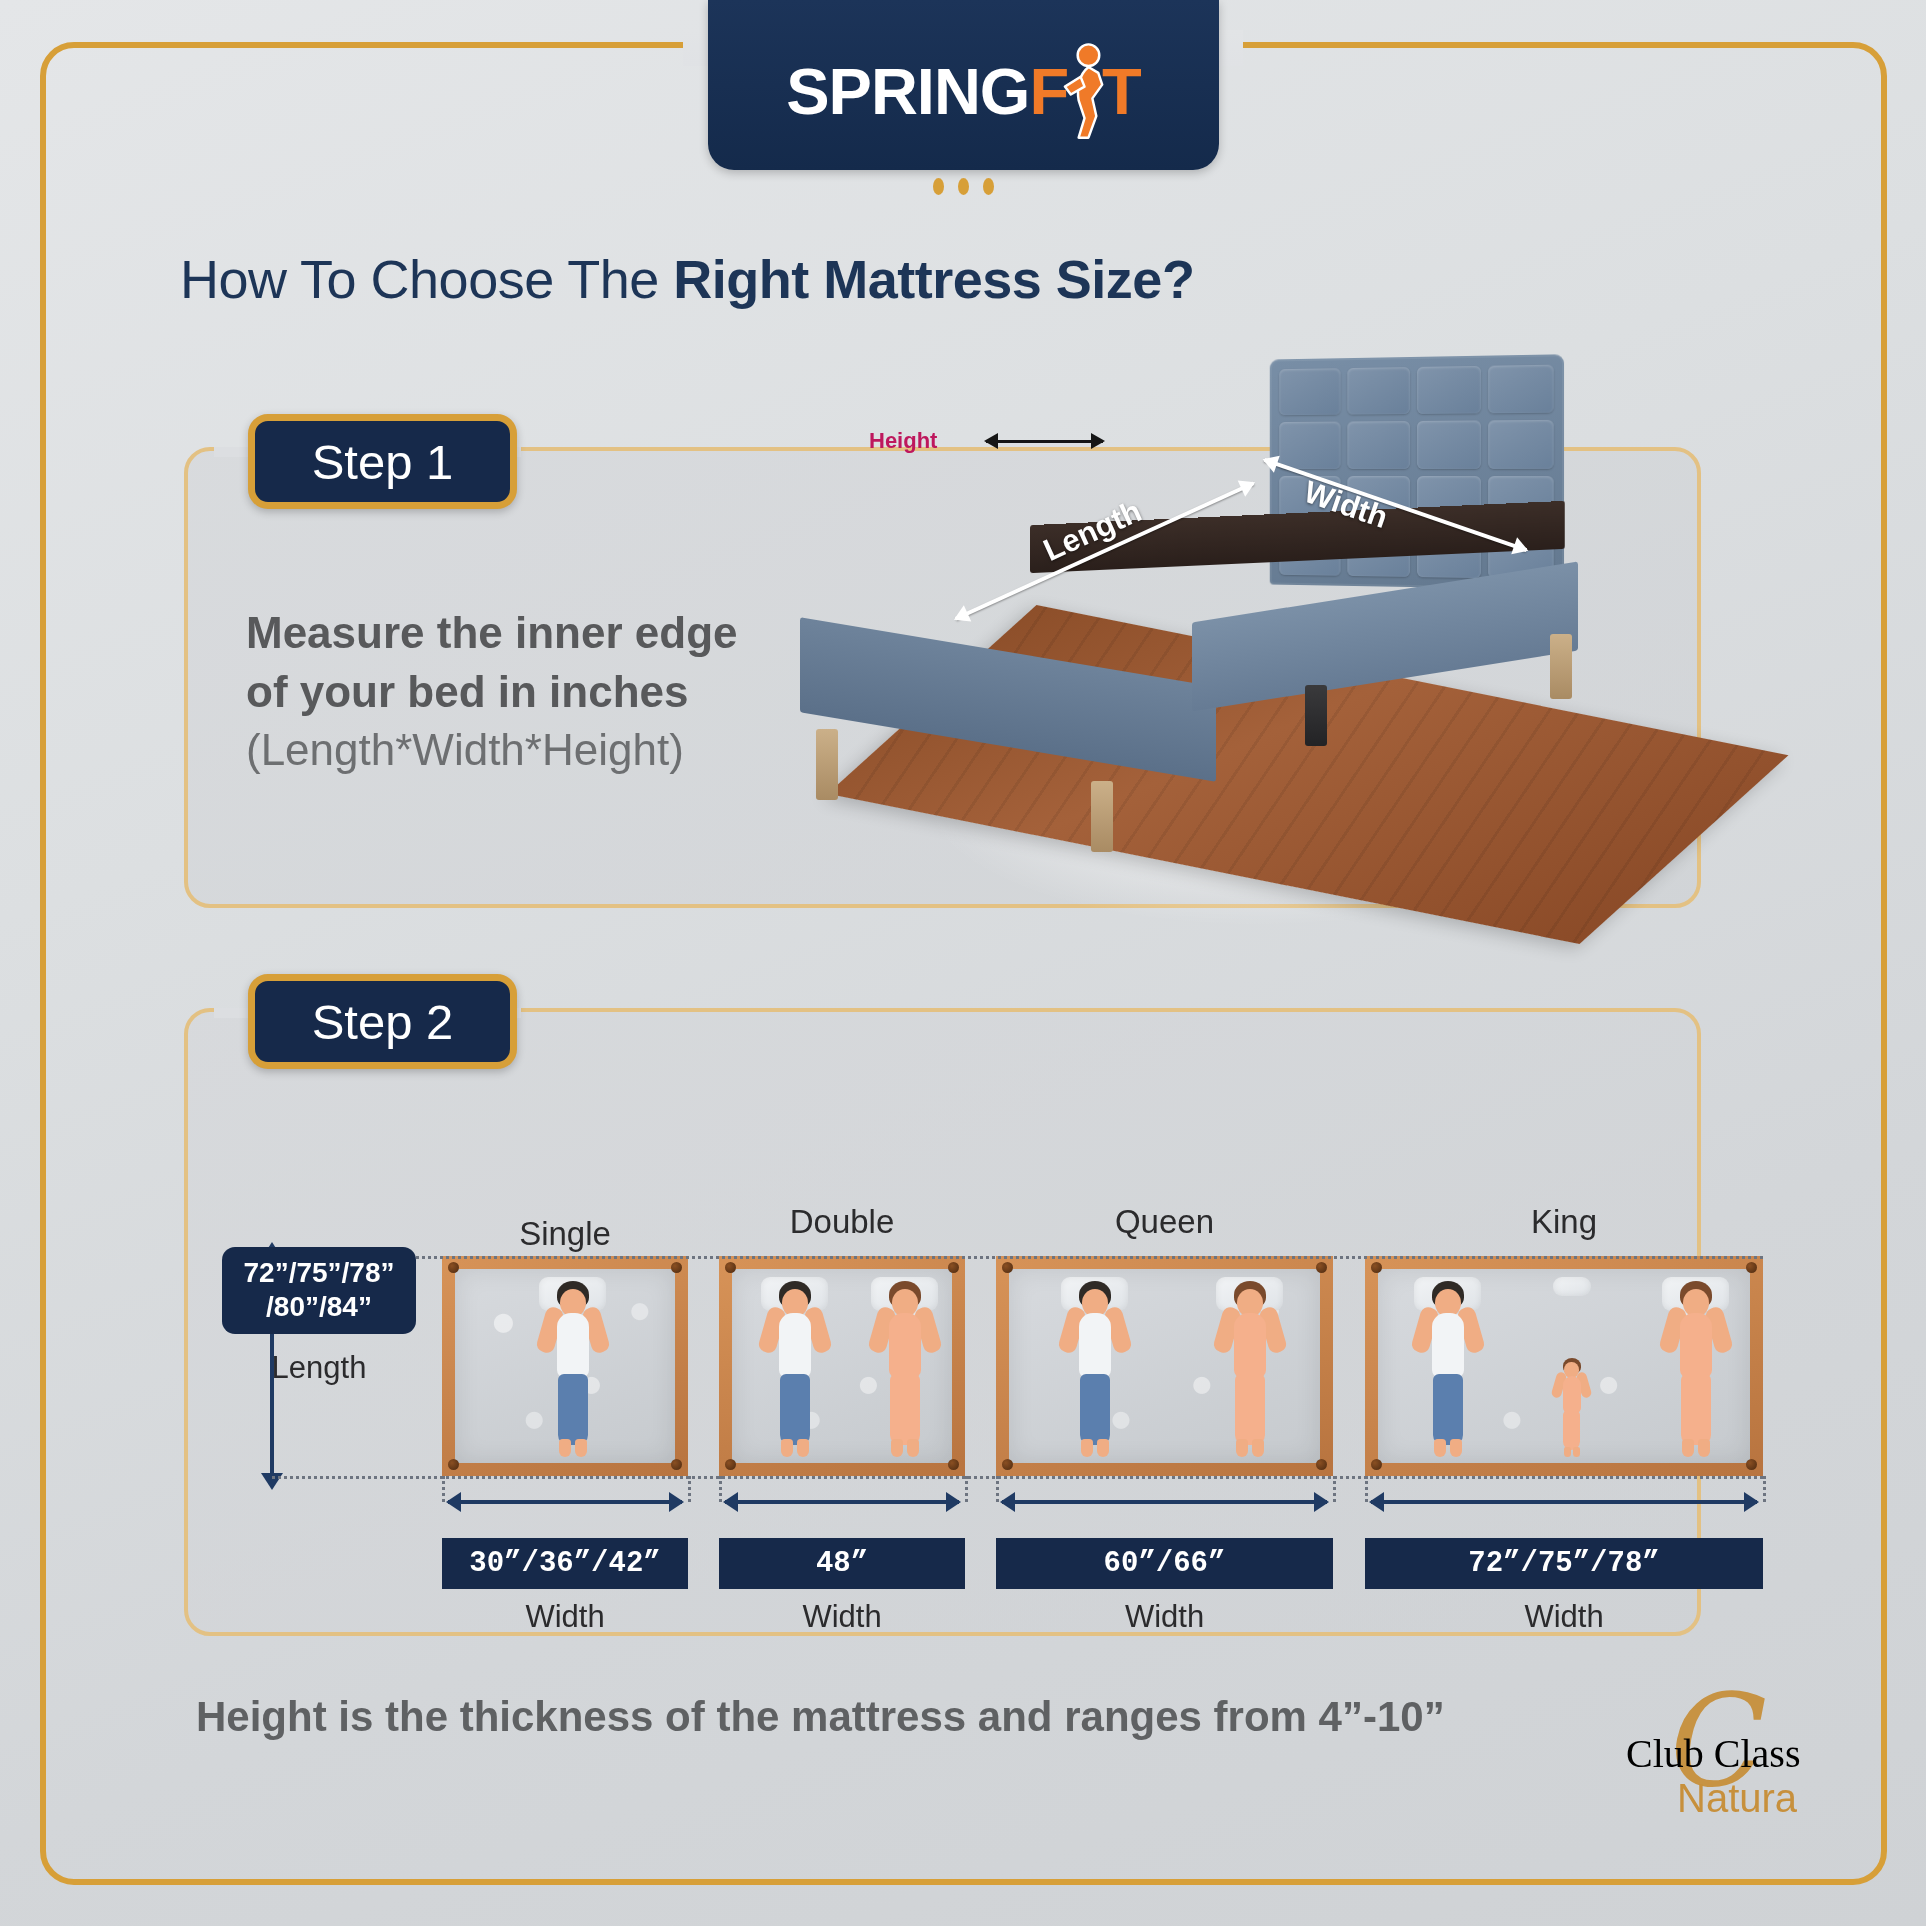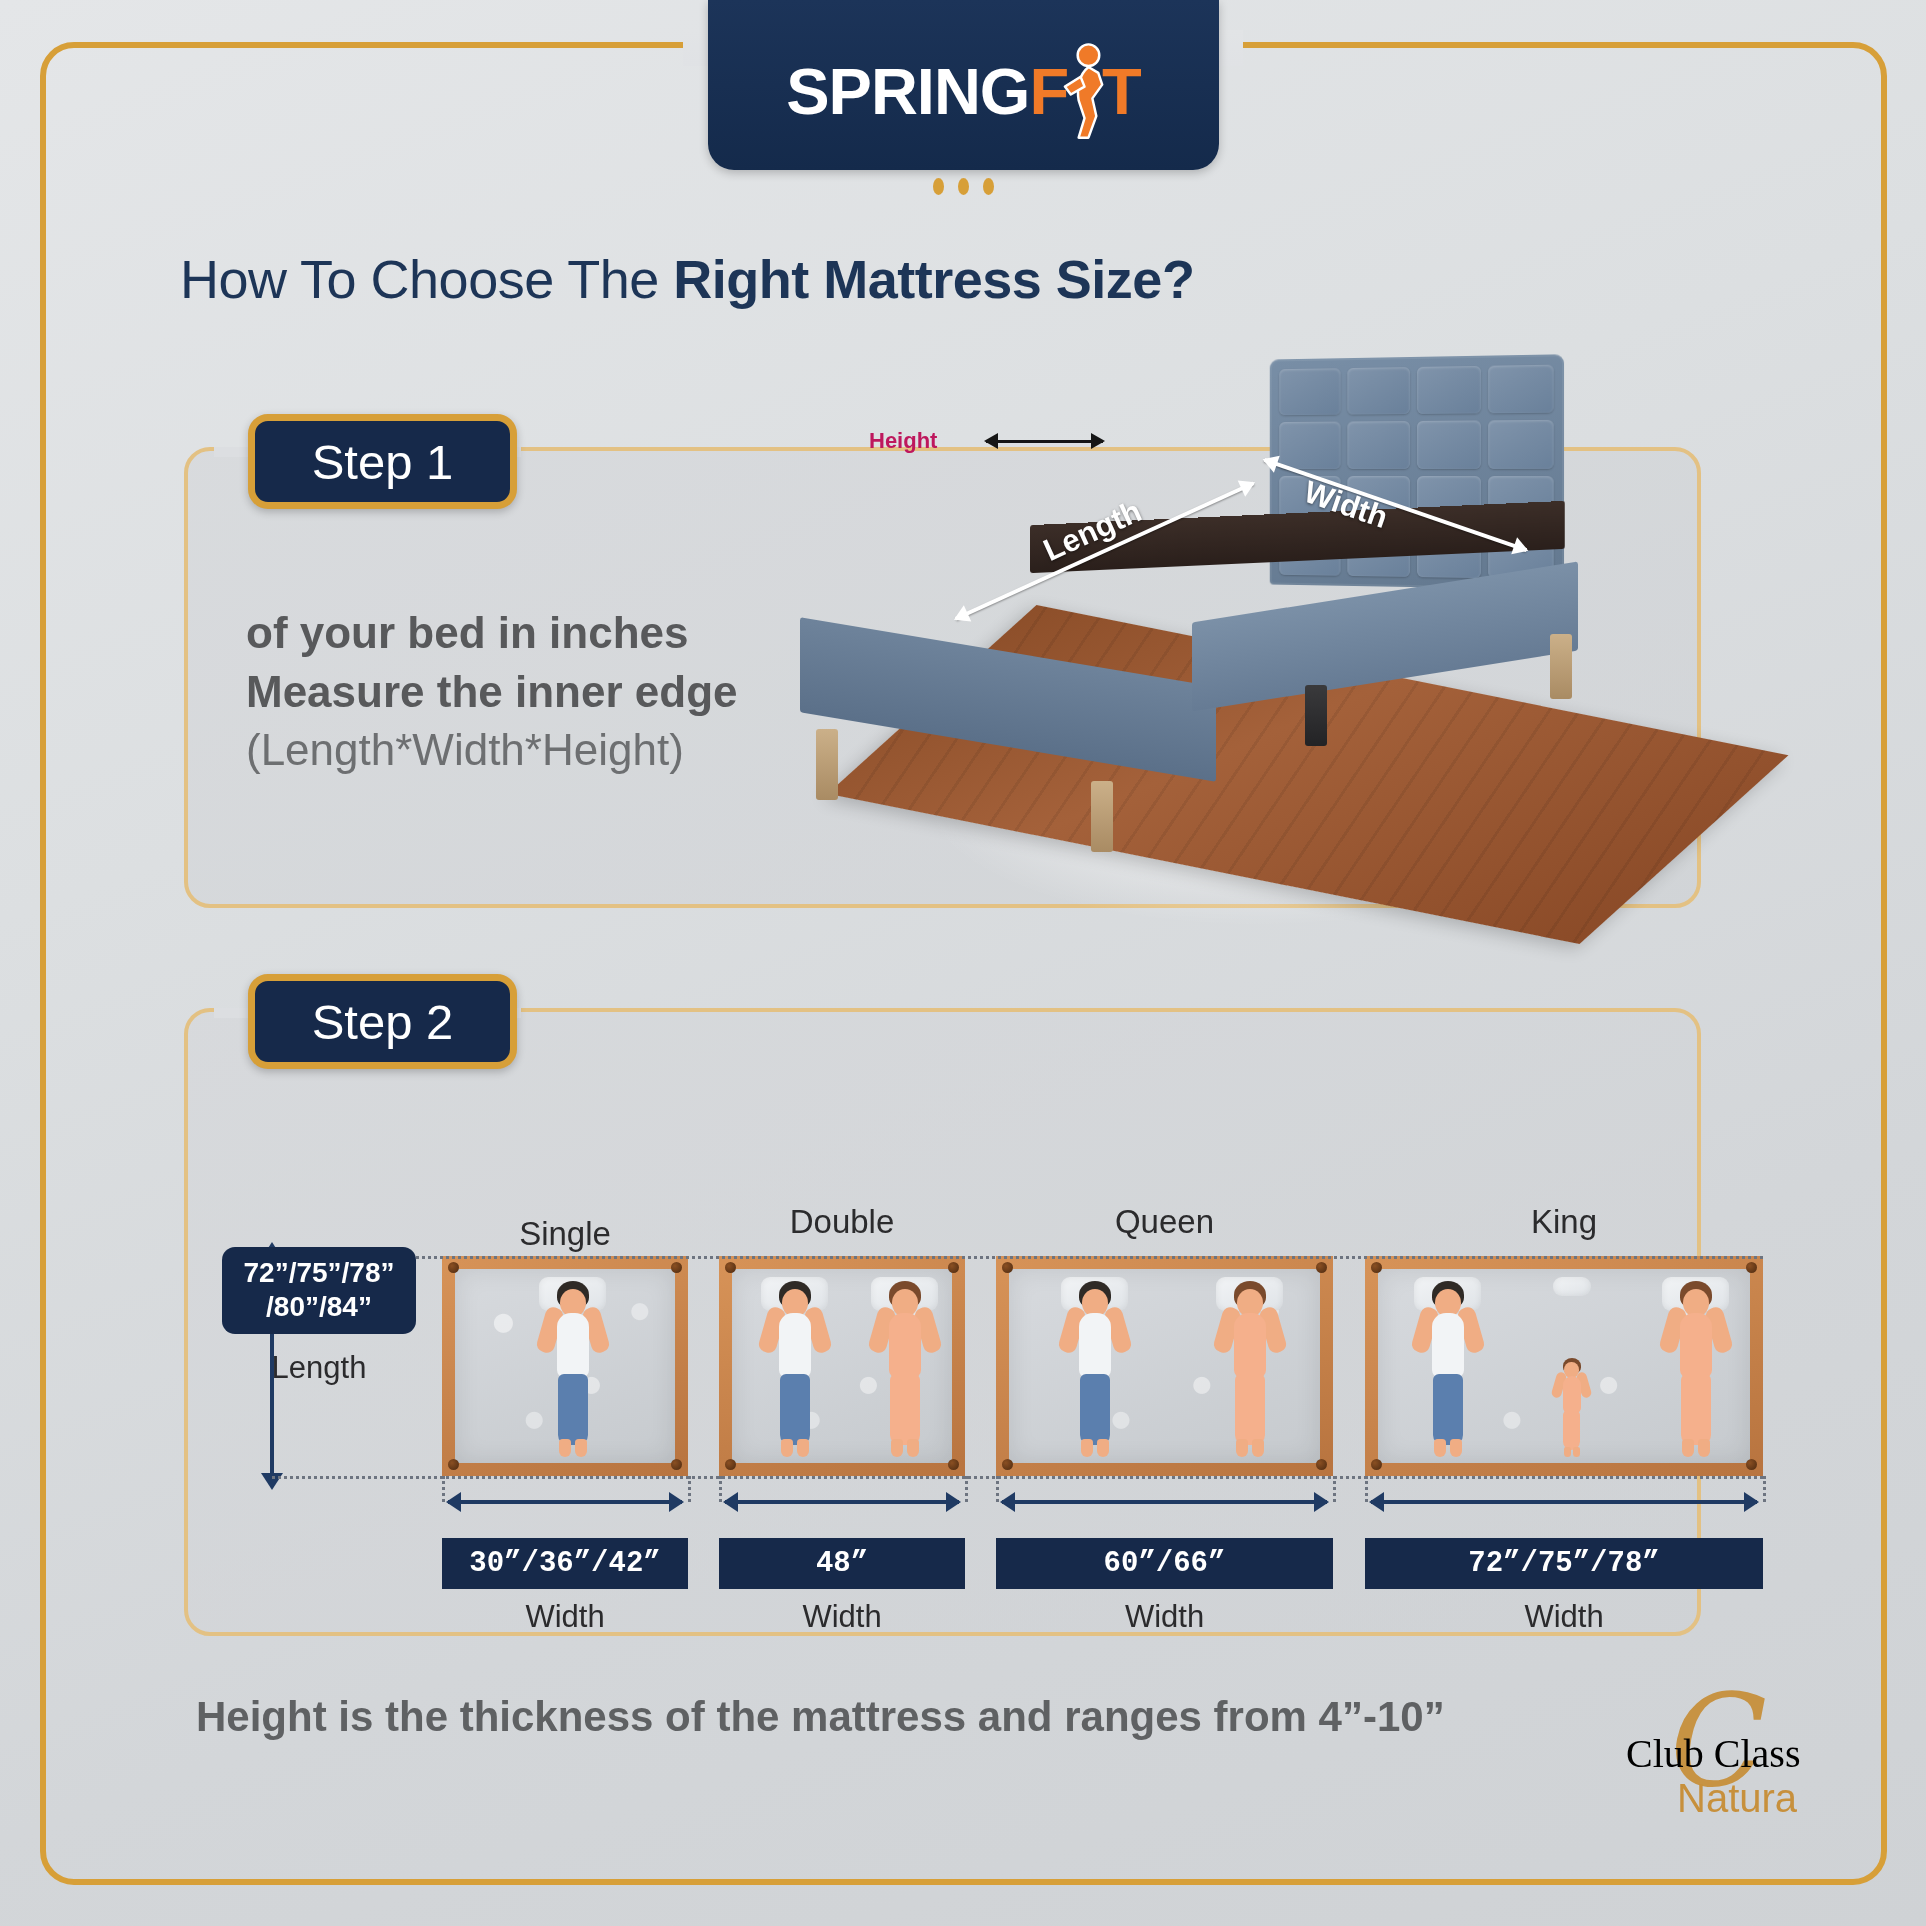--- a/index.html
+++ b/index.html
@@ -479,22 +479,22 @@
 <h1 class="page-title">
   <span class="light">How To Choose The </span><span class="bold">Right Mattress Size?</span>
 </h1>
 
 <div class="step-panel" id="panel-1">
   <div class="panel-notch"></div>
 </div>
 <div class="step-badge" id="badge-1">Step 1</div>
 
 <div class="step1-text">
+  <div class="ln-bold">Measure the inner edge</div>
   <div class="ln-bold">of your bed in inches</div>
-  <div class="ln-bold">Measure the inner edge</div>
   <div class="ln-normal">(Length*Width*Height)</div>
 </div>
 
 <div class="bed-art">
   <div class="bed-glow"></div>
 
   <div class="headboard">
     <div class="hb-grid">
       <i></i>
         <i></i>

